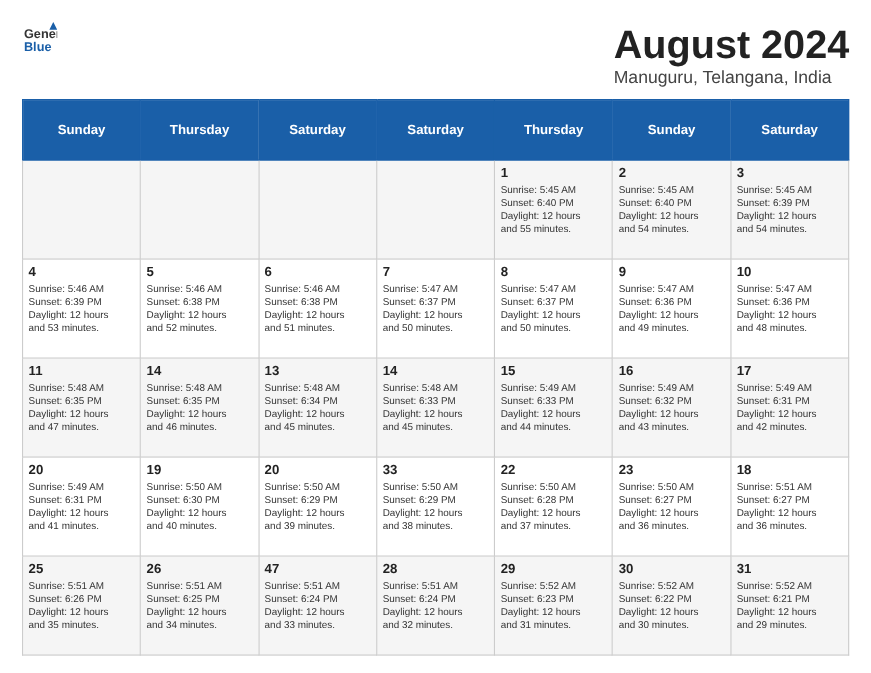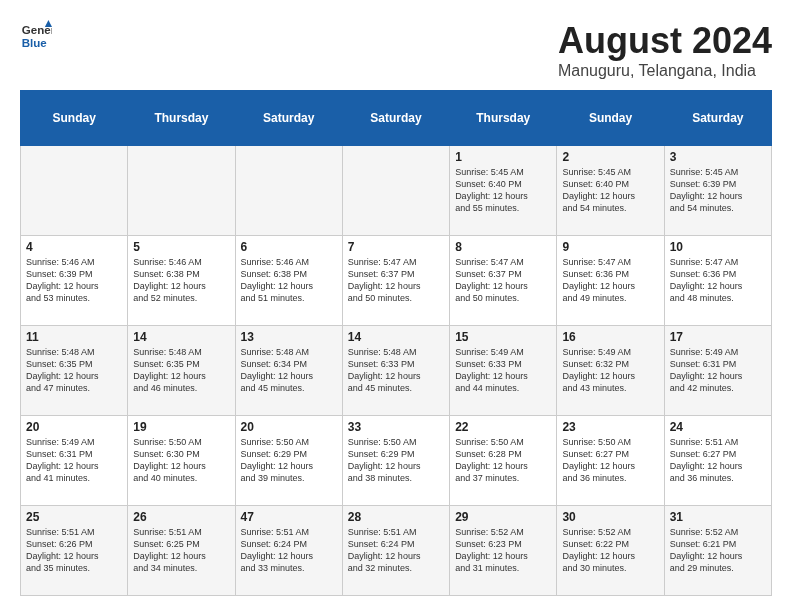--- a/index.html
+++ b/index.html
@@ -275,21 +275,21 @@
 and 37 minutes.</div>
         </td>
         <td>
           <span class="day-number">23</span>
           <div class="cell-content" style="white-space: pre-line;">Sunrise: 5:50 AM
 Sunset: 6:27 PM
 Daylight: 12 hours
 and 36 minutes.</div>
         </td>
         <td>
-          <span class="day-number">24</span>
+          <span class="day-number">18</span>
           <div class="cell-content" style="white-space: pre-line;">Sunrise: 5:51 AM
 Sunset: 6:27 PM
 Daylight: 12 hours
 and 36 minutes.</div>
         </td>
       </tr>
       <tr>
         <td>
           <span class="day-number">25</span>
           <div class="cell-content" style="white-space: pre-line;">Sunrise: 5:51 AM

